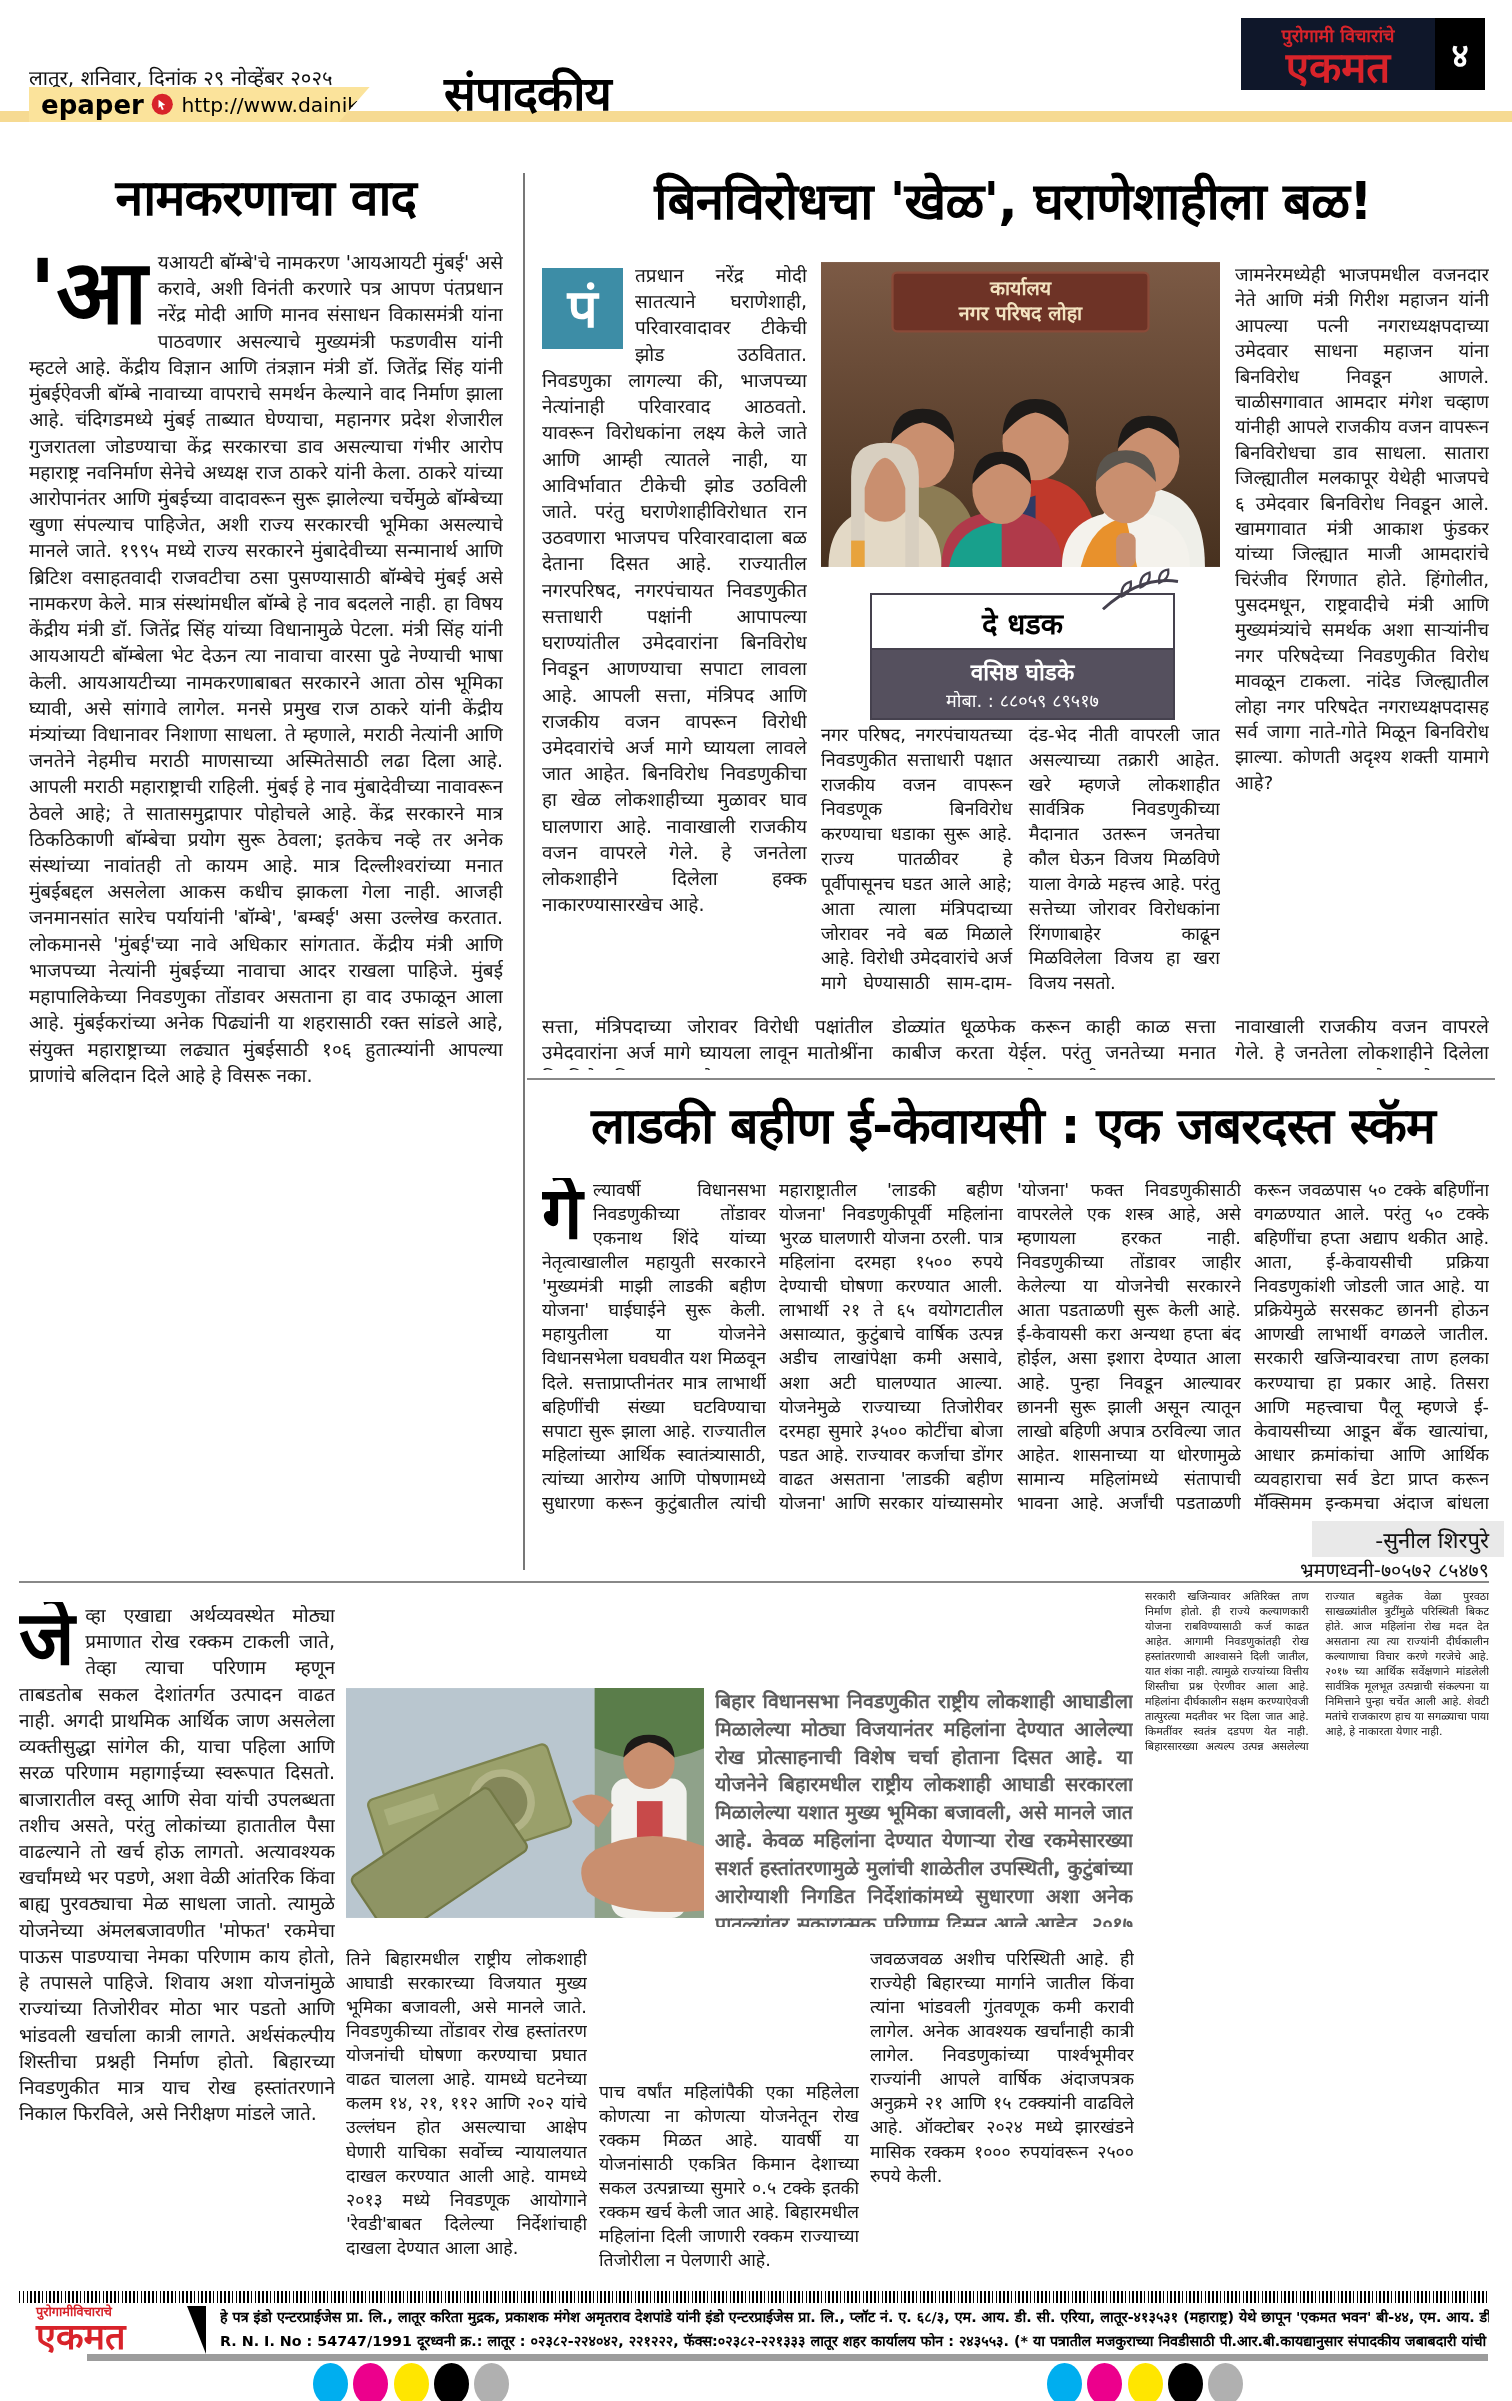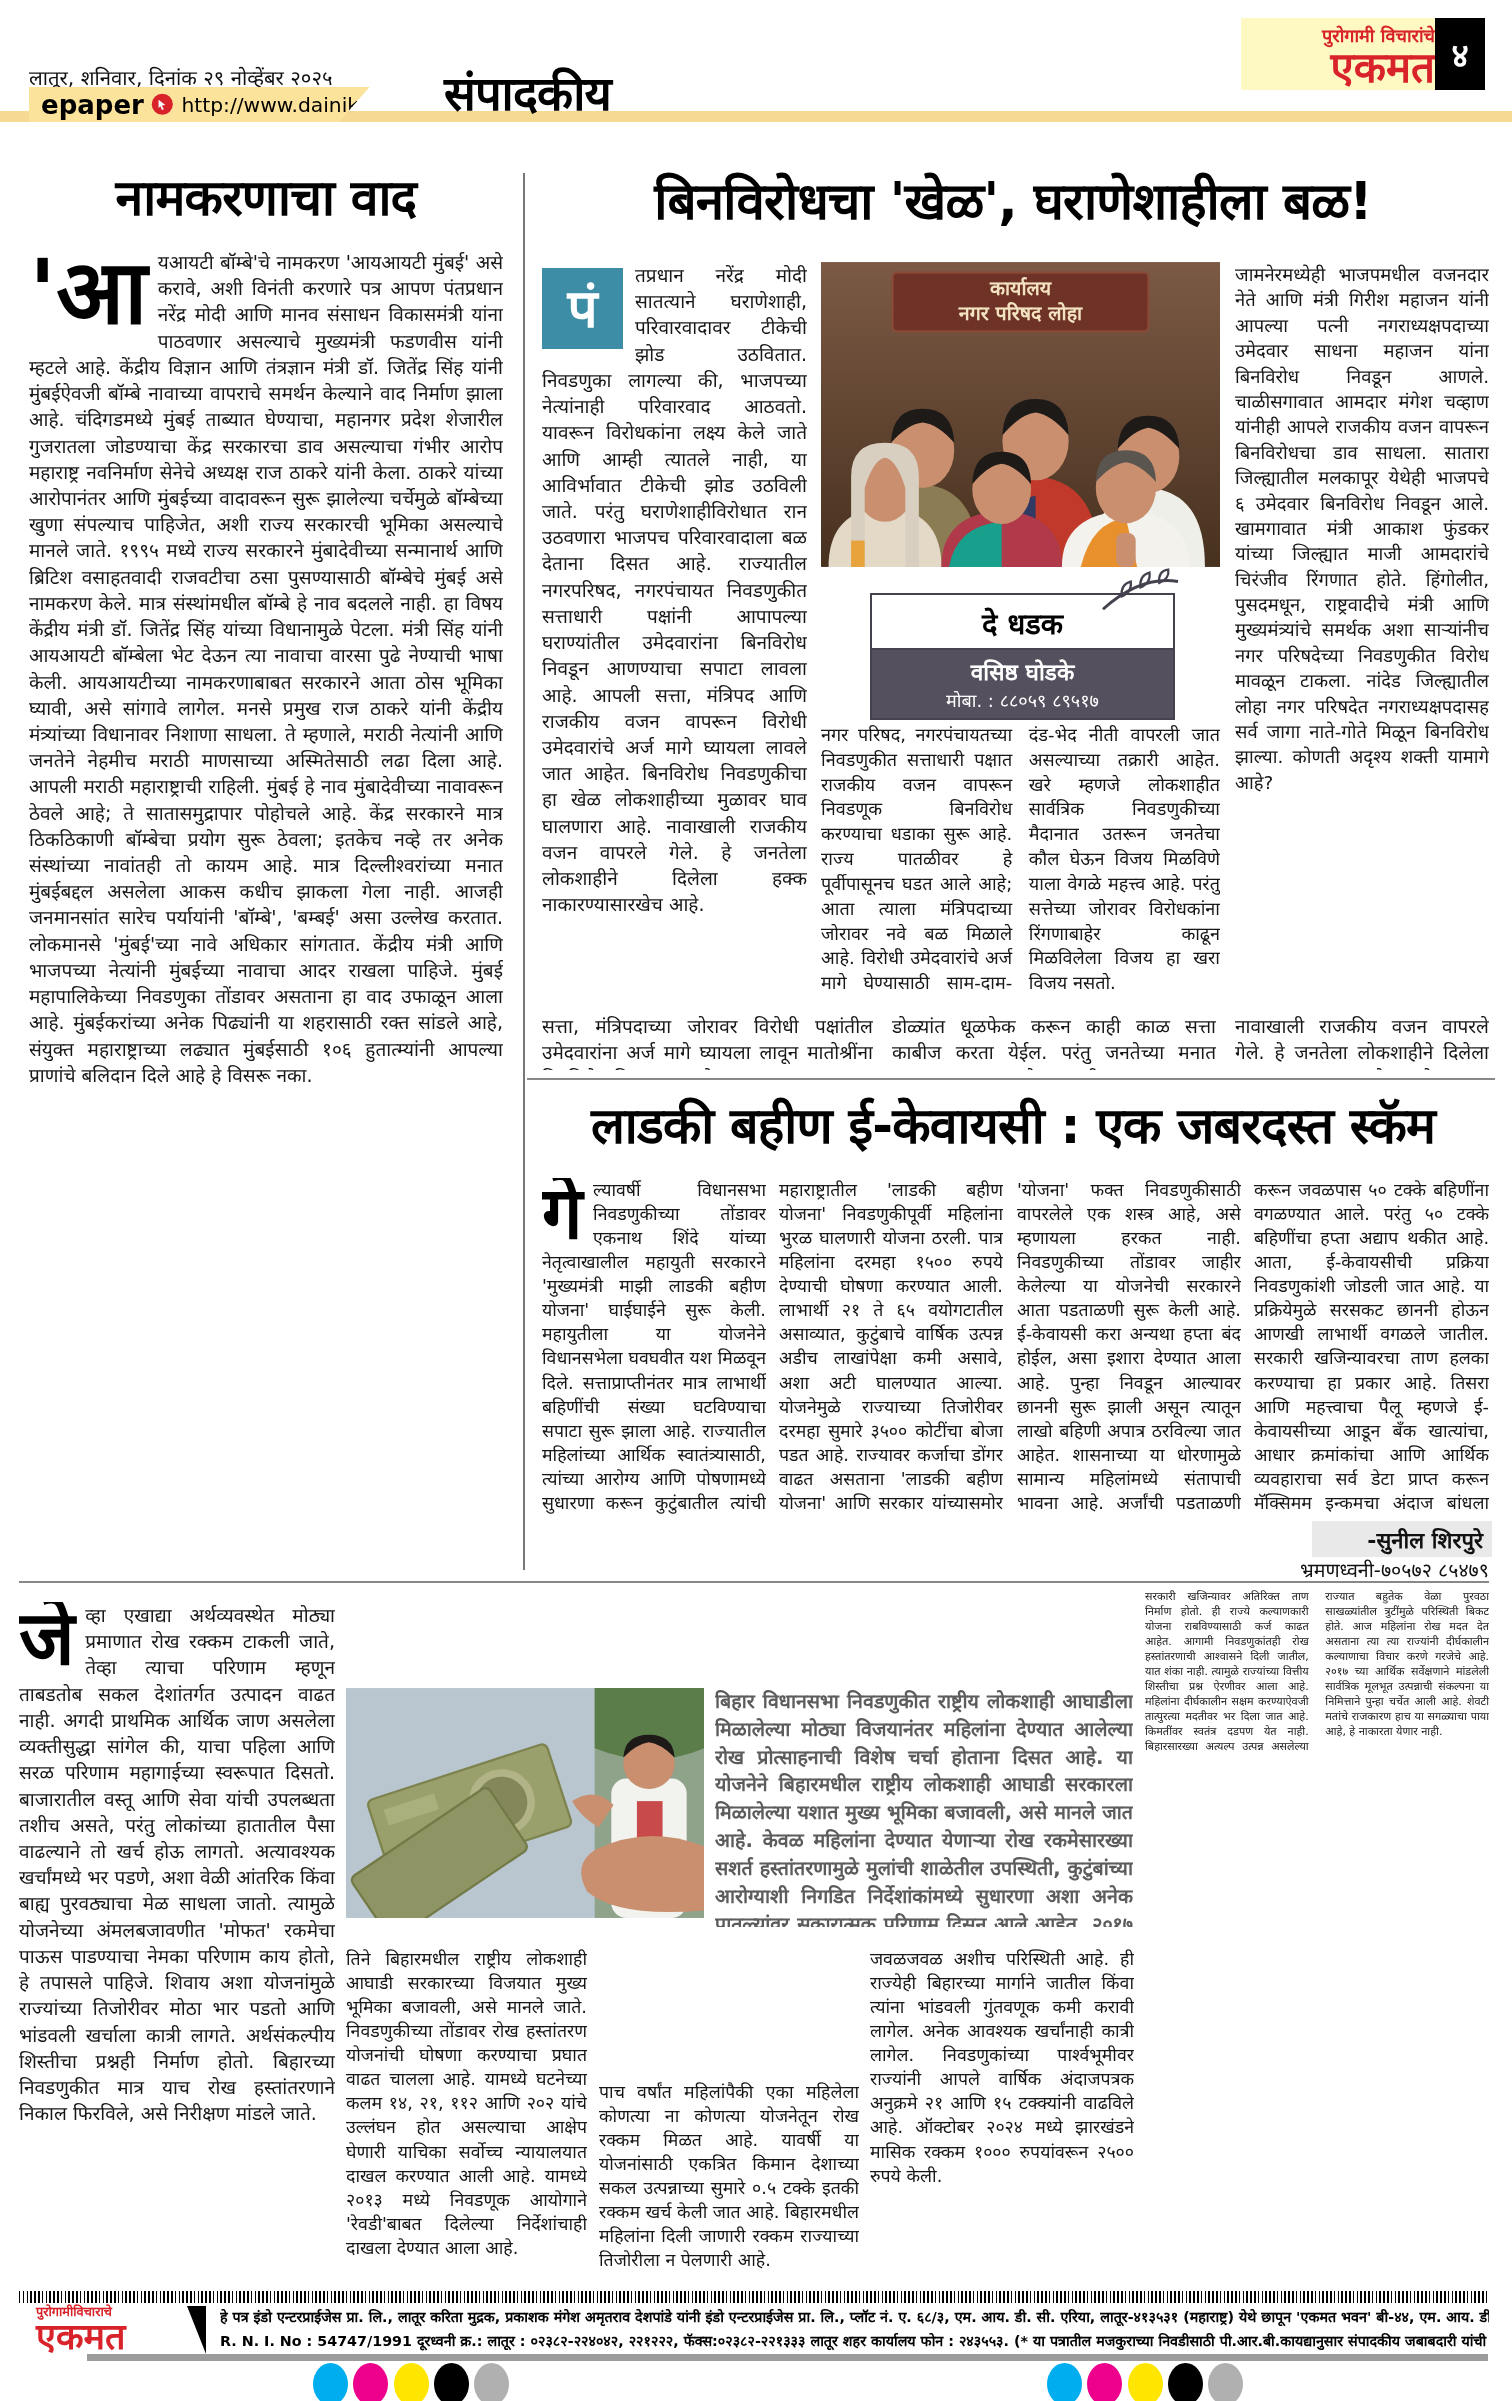--- a/index.html
+++ b/index.html
@@ -15,26 +15,26 @@
   .vrule{background:#777;width:1.5px}
   .hrule{background:#888;height:2.3px}
   .tagbox{background:#fff;border:2.3px solid #45414e}
   .tagbox .t{font-size:29px;font-weight:bold;text-align:center;padding:7.5px 0 6px;color:#000}
   .tagbox .band{background:#55505e;color:#fff;text-align:center;font-weight:bold;padding:6px 4.5px;font-size:22.6px;border-top:2.3px solid #45414e}
   .tagbox .band .sub{font-size:18px;font-weight:normal;display:block;padding-top:1.5px}
   .branch{position:absolute;top:-27px;right:-9px}
   .epaper-band{background:#fbe39b;display:flex;align-items:center;gap:7.5px;padding:0 19.6px 0 12px;
                clip-path:polygon(0 0,100% 0,91% 100%,0 100%)}
   .goldbar{background:#f6da92}
-  .masthead{background:#fef9c3;text-align:right}
+  .masthead{background:#0f172a;text-align:center}
   .masthead .tag{color:#d8232a;font-weight:bold;font-size:18px;padding-top:4.5px}
   .masthead .name{color:#d8232a;font-weight:bold;font-size:42px;line-height:1.0}
   .pageno{background:#000;color:#fff;display:flex;align-items:center;justify-content:center;font-size:33px;font-weight:bold}
   .intro-gray{font-size:19.6px;line-height:1.42;font-weight:bold;color:#5c5c5c;text-align:justify;overflow:hidden}
-  .byline-box{background:#e9e9e9;font-weight:bold;font-size:22px;text-align:right;padding:3px 9px}
+  .byline-box{background:#e9e9e9;font-weight:normal;font-size:22px;text-align:right;padding:3px 15px}
   .phone{font-size:19.6px;text-align:right}
   .finep{font-size:14.3px;font-weight:bold;line-height:1.45;color:#000;white-space:nowrap;overflow:hidden}
   .barcode{background:repeating-linear-gradient(90deg,#000 0 1.5px,#fff 1.5px 3.8px)}
   .dot{display:inline-block;width:35px;height:42px;border-radius:50%;margin-right:5.3px;vertical-align:middle}
   .cols2{columns:2;column-gap:16.6px}
   .ftag{color:#d8232a;font-weight:bold;font-size:12.8px;line-height:1}
   .fname{color:#d8232a;font-weight:bold;font-size:36px;line-height:1}
   .tri{width:0;height:0;border-top:48px solid #000;border-left:19.6px solid transparent}
 </style>
 </head>

